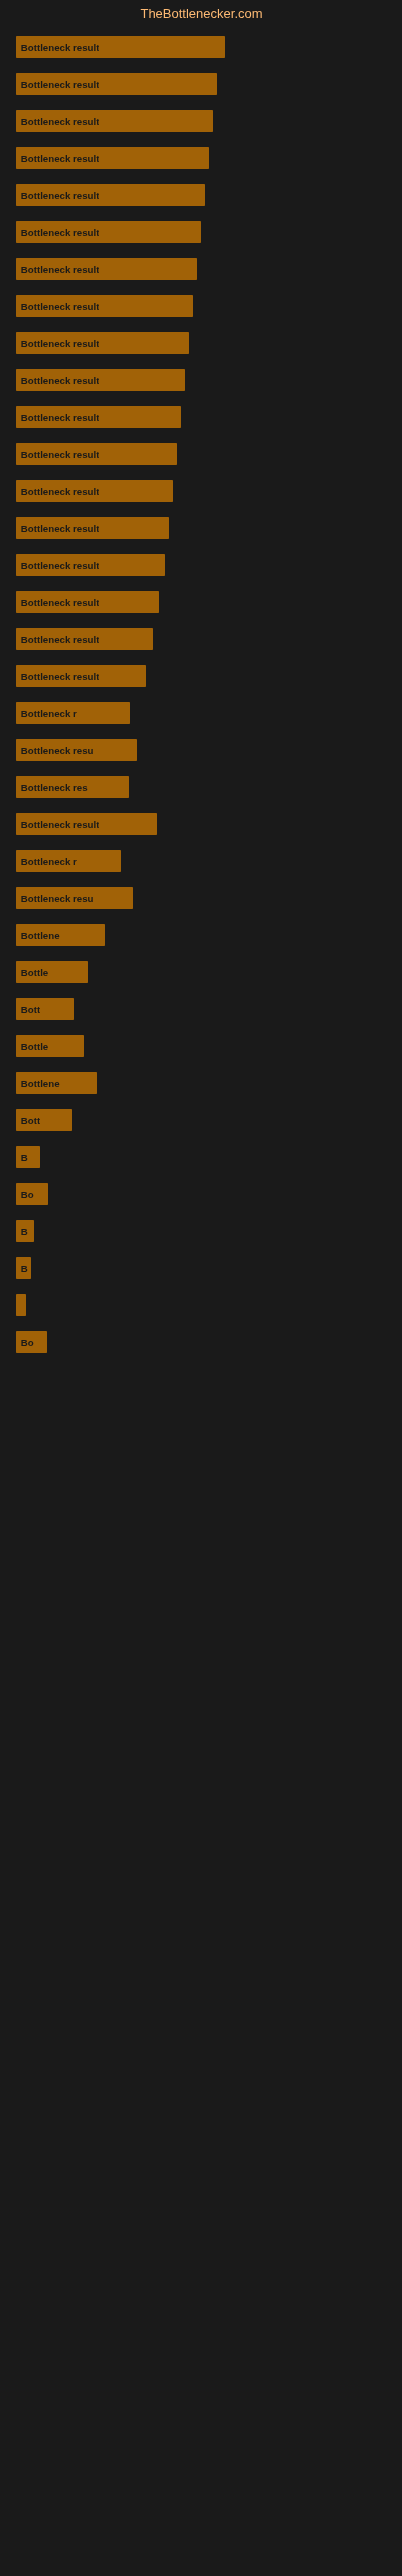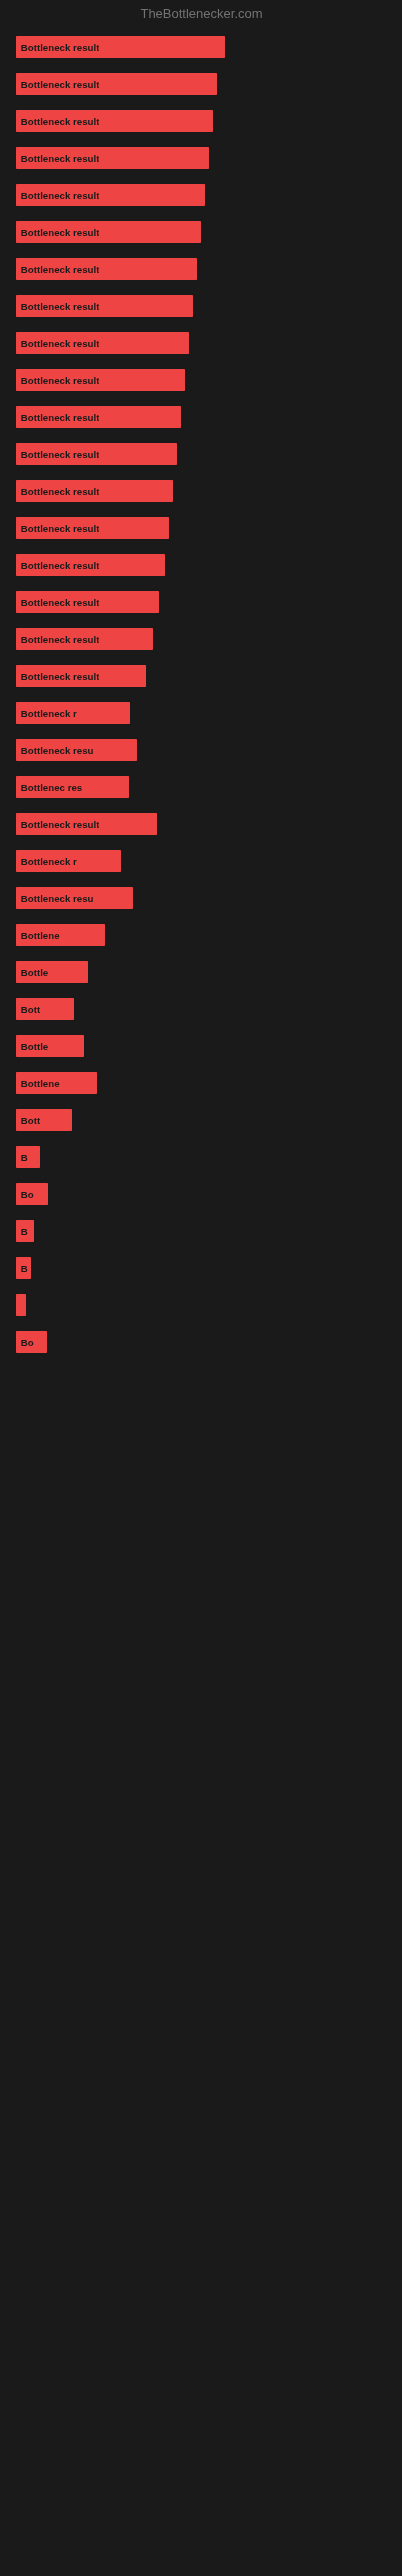--- a/index.html
+++ b/index.html
@@ -9,38 +9,38 @@
     }
     body {
       width: 403px;
       min-height: 2576px;
       background-color: #1a1a1a;
       font-family: Arial, sans-serif;
       position: relative;
     }
     .site-title {
       text-align: center;
-      color: #737373;
+      color: #fdba74;
       font-size: 13px;
       padding: 6.4px 0;
       font-weight: normal;
     }
     .bars-container {
       padding: 8px 16px;
       display: flex;
       flex-direction: column;
       gap: 0px;
     }
     .bar-row {
       display: flex;
       align-items: center;
       margin-bottom: 14.5px;
     }
     .bar {
-      background-color: #ef4444;
+      background-color: #a16207;
       height: 22.5px;
       display: flex;
       align-items: center;
       padding-left: 4.8px;
       min-width: 8px;
       border-radius: 0.8px;
     }
     .bar-label {
       color: #1a1a1a;
       font-size: 9.7px;
@@ -152,21 +152,21 @@
         <span class="bar-label">Bottleneck r</span>
       </div>
     </div>
     <div class="bar-row">
       <div class="bar" style="width: 121px;">
         <span class="bar-label">Bottleneck resu</span>
       </div>
     </div>
     <div class="bar-row">
       <div class="bar" style="width: 113px;">
-        <span class="bar-label">Bottlenec res</span>
+        <span class="bar-label">Bottleneck res</span>
       </div>
     </div>
     <div class="bar-row">
       <div class="bar" style="width: 141px;">
         <span class="bar-label">Bottleneck result</span>
       </div>
     </div>
     <div class="bar-row">
       <div class="bar" style="width: 105px;">
         <span class="bar-label">Bottleneck r</span>

